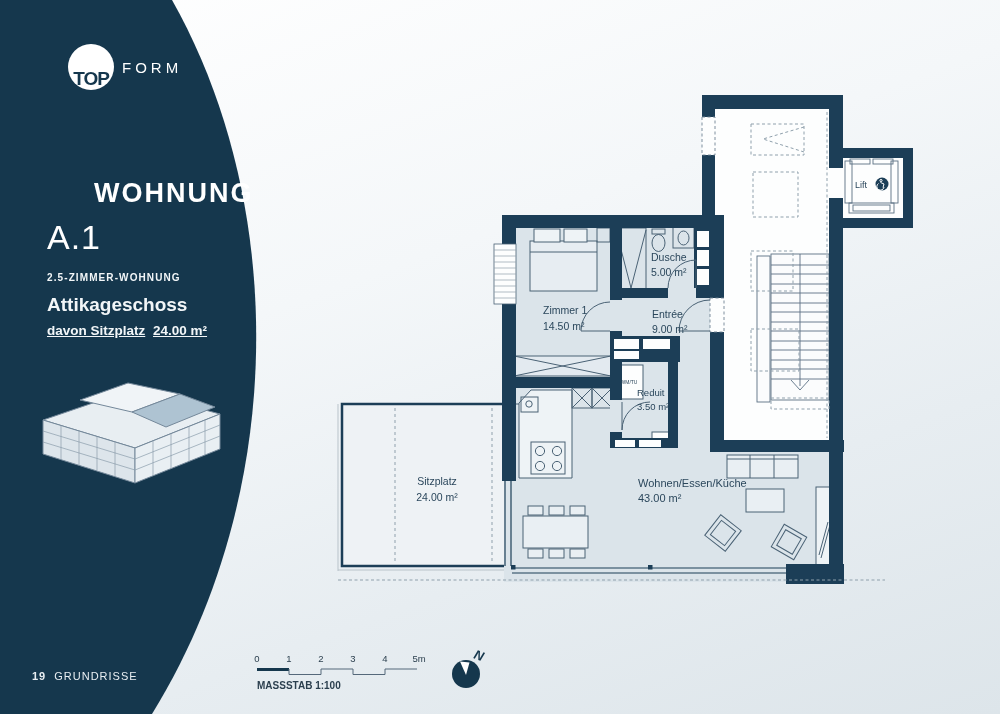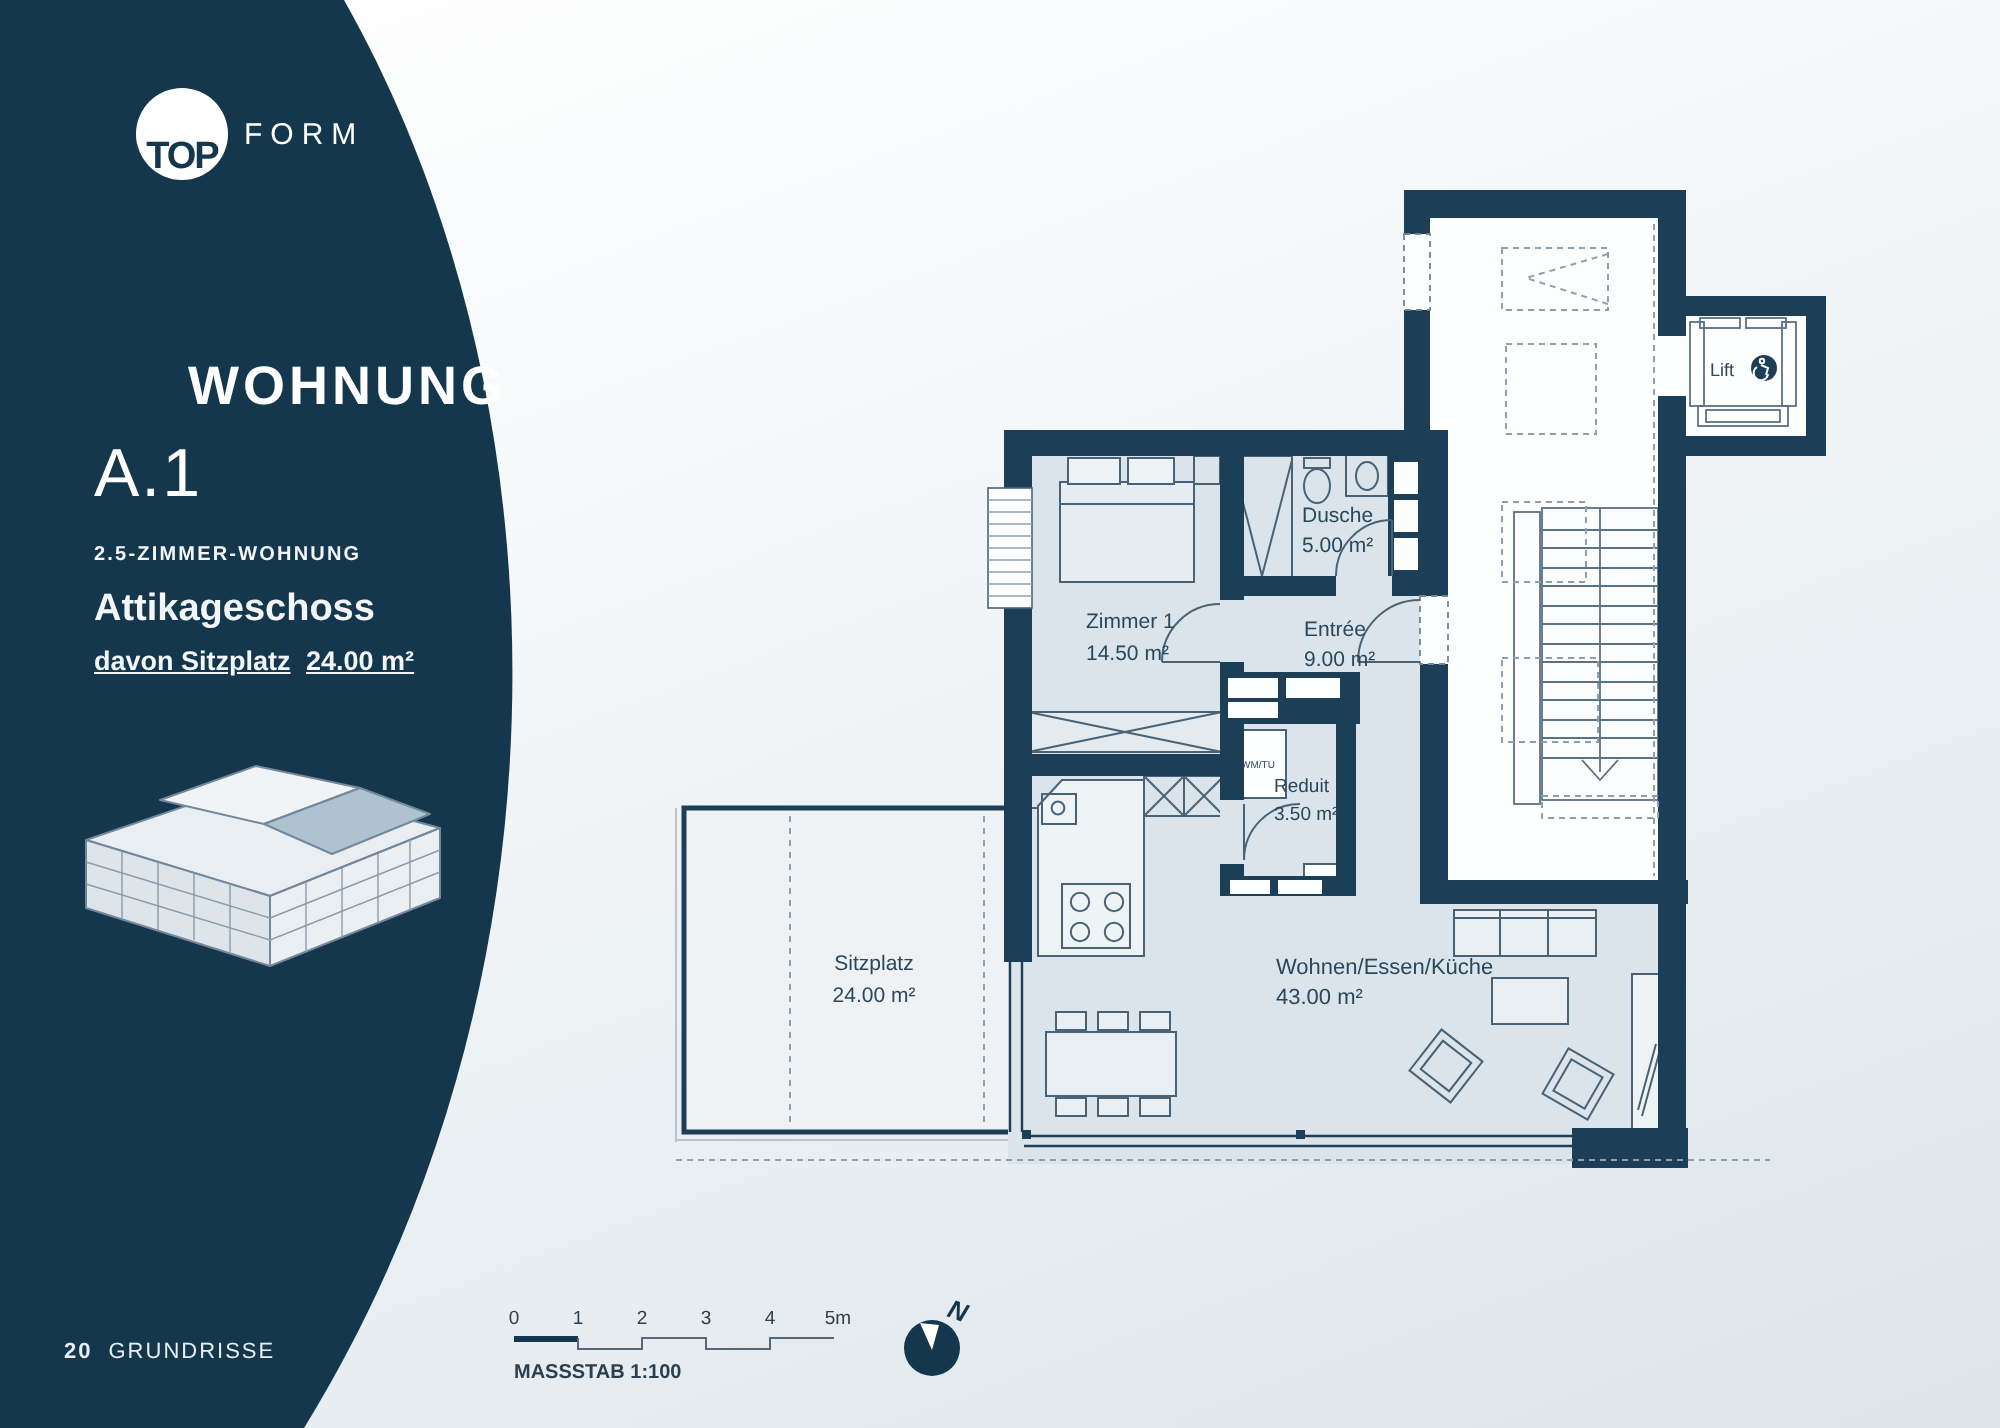--- a/index.html
+++ b/index.html
@@ -73,21 +73,21 @@
             <line x1="87" y1="76" x2="87" y2="110"></line>
           <line x1="125" y1="75" x2="125" y2="110"></line>
             <line x1="143" y1="68" x2="143" y2="103"></line>
           <line x1="161" y1="61" x2="161" y2="95"></line>
             <line x1="177" y1="54" x2="177" y2="89"></line>
         </g>
       </g>
     </svg>
 
     <div class="page-footer">
-      <span class="num">20</span><span>GRUNDRISSE</span>
+      <span class="num">19</span><span>GRUNDRISSE</span>
     </div>
   </div>
 
   <svg class="plan-layer" width="760" height="634" viewBox="240 80 760 634">
 
     <g>
       <line x1="338" y1="404" x2="338" y2="571" stroke="#b9c3ca" stroke-width="1"></line>
       <line x1="338" y1="570" x2="508" y2="570" stroke="#b9c3ca" stroke-width="1"></line>
       <rect x="342" y="404" width="166" height="162" fill="#eef2f5" stroke="#1c3e57" stroke-width="2.5"></rect>
       <g stroke="#8fa0ac" stroke-width="1" stroke-dasharray="3,3">

